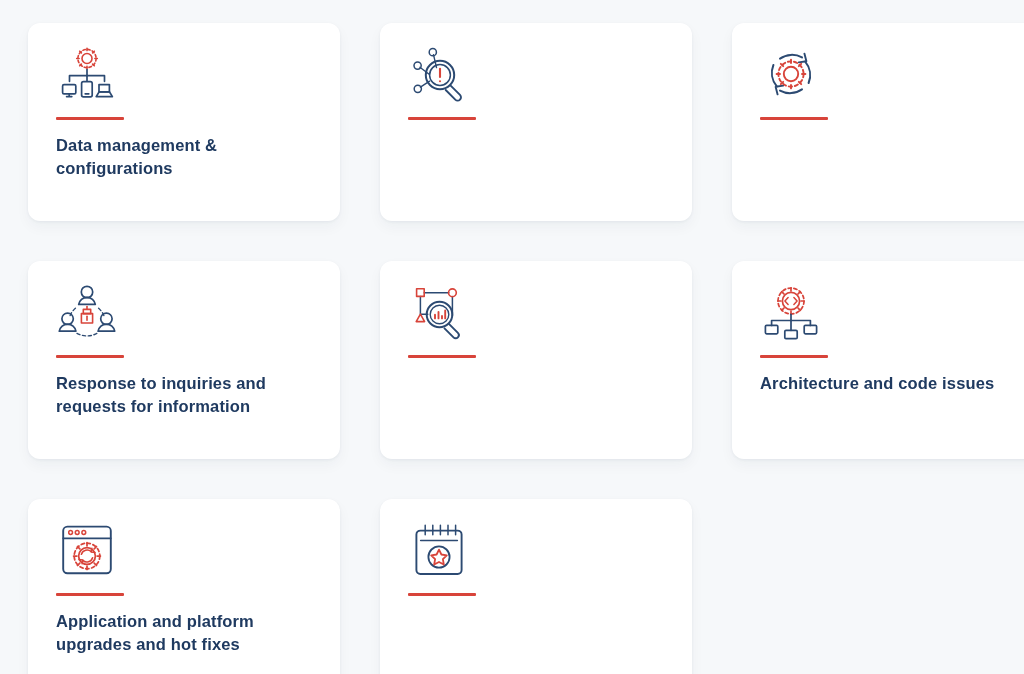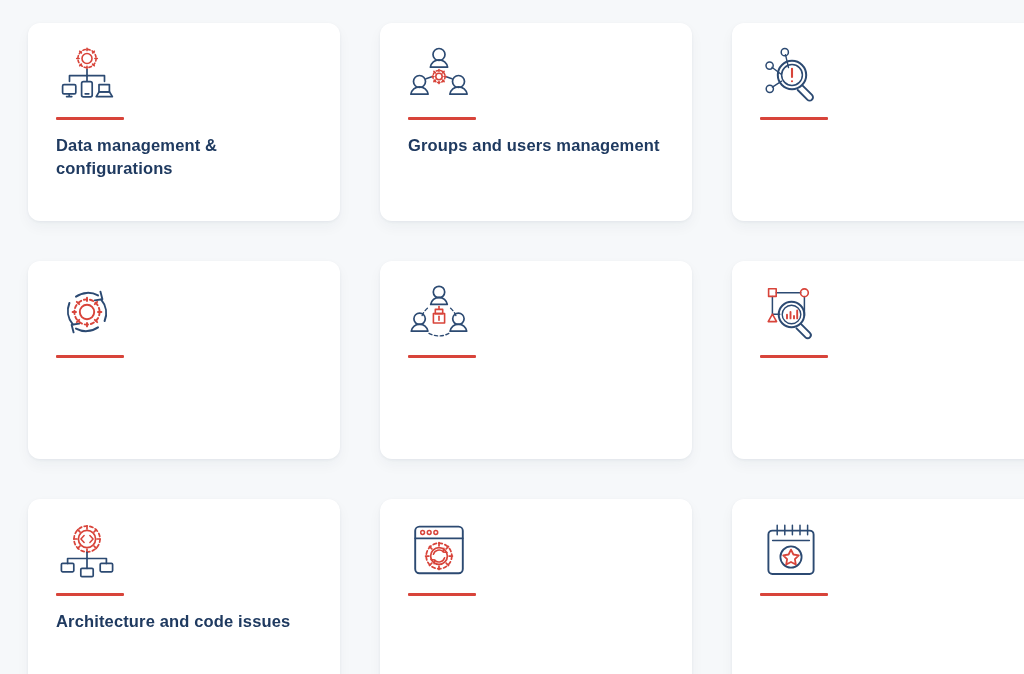--- a/index.html
+++ b/index.html
@@ -84,41 +84,20 @@
         <rect x="25.6" y="36.6" width="10.6" height="15.2" rx="1.8"></rect>
         <path d="M29.2 48.8h3.6"></path>
         <path d="M43 39.6h10.4v7.2H43z"></path>
         <path d="M40.2 51.6h16.2l-3-4.8H43.2z"></path>
       </svg>
     </span>
     <div class="card-rule"></div>
     <div class="card-title">Data management &amp; configurations</div>
   </div>
 
-  <div class="card">
-    <span class="card-icon">
-      <svg viewBox="0 0 62 58" fill="none" stroke="#2c4a72" stroke-width="1.7" stroke-linecap="round" stroke-linejoin="round">
-        <circle cx="31" cy="9.5" r="6"></circle>
-        <path d="M22.4 22.2a8.7 8.7 0 0 1 17.2 0z"></path>
-        <circle cx="11.5" cy="36.5" r="6"></circle>
-        <path d="M2.9 49.2a8.7 8.7 0 0 1 17.2 0z"></path>
-        <circle cx="50.5" cy="36.5" r="6"></circle>
-        <path d="M41.9 49.2a8.7 8.7 0 0 1 17.2 0z"></path>
-        <path d="M24.5 31.5l-6.5 2.2M37.5 31.5l6.5 2.2" stroke-width="1.5"></path>
-        <g stroke="#d8443a" stroke-width="1.55">
-          <circle cx="31" cy="31.5" r="3.2"></circle>
-          <path d="M31 24.4v2.1M31 36.5v2.1M23.9 31.5h2.1M36 31.5h2.1
-                   M25.9 26.4l1.5 1.5M34.6 35.1l1.5 1.5M25.9 36.6l1.5-1.5M34.6 27.9l1.5-1.5"></path>
-          <circle cx="31" cy="31.5" r="6.1" stroke-dasharray="2.3 1.9"></circle>
-        </g>
-      </svg>
-    </span>
-    <div class="card-rule"></div>
-    <div class="card-title">Groups and users management</div>
-  </div>
 
   <div class="card">
     <span class="card-icon">
       <svg viewBox="0 0 62 58" fill="none" stroke="#2c4a72" stroke-width="1.7" stroke-linecap="round" stroke-linejoin="round">
         <path d="M28.5 22.6L25.5 9.6M21.5 29.5l-9.6-7.2M21.6 36.2l-9.2 6" stroke-width="1.4"></path>
         <circle cx="24.8" cy="7.2" r="3.6" stroke-width="1.5"></circle>
         <circle cx="9.6" cy="20.6" r="3.6" stroke-width="1.5"></circle>
         <circle cx="9.8" cy="43.8" r="3.6" stroke-width="1.5"></circle>
         <circle cx="32" cy="30" r="14.2" stroke-width="2"></circle>
         <circle cx="32" cy="30" r="10.4" stroke-width="1.5"></circle>
@@ -166,20 +145,21 @@
         <path d="M21 50.4a21 21 0 0 0 20 0" stroke-width="1.4" stroke-dasharray="3.2 2.6"></path>
         <g stroke="#d8443a" stroke-width="1.6">
           <path d="M31 23.6v2.6"></path>
           <path d="M27.3 26.4h7.4v4.2h-7.4z"></path>
           <path d="M25.4 30.6h11.2v9.4H25.4z"></path>
           <path d="M31 33.2v4"></path>
         </g>
       </svg>
     </span>
     <div class="card-rule"></div>
+    <div class="card-title">Response to inquiries and requests for information</div>
   </div>
 
   <div class="card">
     <span class="card-icon">
       <svg viewBox="0 0 62 58" fill="none" stroke="#2c4a72" stroke-width="1.7" stroke-linecap="round" stroke-linejoin="round">
         <path d="M16.2 9.8h24.6M44.4 13.6v19.2M12.4 13.6v17.6h7.4" stroke-width="1.5"></path>
         <g stroke="#d8443a" stroke-width="1.6">
           <rect x="8.6" y="5.8" width="7.6" height="7.6"></rect>
           <path d="M12.4 31.2l-4.2 7.4h8.4z"></path>
         </g>
@@ -231,20 +211,21 @@
           <circle cx="31" cy="35" r="8.4"></circle>
           <path d="M31 21.6v3.2M31 45.2v3.2M17.6 35h3.2M41.2 35h3.2
                    M21.5 25.5l2.3 2.3M38.2 42.2l2.3 2.3M21.5 44.5l2.3-2.3M38.2 27.8l2.3-2.3"></path>
           <circle cx="31" cy="35" r="12.8" stroke-dasharray="3.3 2.7"></circle>
           <path d="M25.4 33.3a6 6 0 0 1 9.8-2.6M36.6 36.7a6 6 0 0 1-9.8 2.6" stroke-width="1.6"></path>
           <path d="M35.9 27.2l-.7 3.8 3.8.6M26.1 42.8l.7-3.8-3.8-.6" stroke-width="1.5"></path>
         </g>
       </svg>
     </span>
     <div class="card-rule"></div>
+    <div class="card-title">Application and platform upgrades and hot fixes</div>
   </div>
 
   <div class="card">
     <span class="card-icon">
       <svg viewBox="0 0 62 58" fill="none" stroke="#2c4a72" stroke-width="1.7" stroke-linecap="round" stroke-linejoin="round">
         <rect x="8.4" y="9.6" width="45.2" height="43.4" rx="4" stroke-width="1.9"></rect>
         <path d="M12.6 19.6h36.8" stroke-width="1.5"></path>
         <path d="M17.2 4.2v9.6M24.8 4.2v9.6M32.4 4.2v9.6M40 4.2v9.6M47.6 4.2v9.6" stroke-width="1.5"></path>
         <circle cx="31" cy="36" r="10.6" stroke-width="1.8"></circle>
         <path d="M31 28.6l2.4 4.9 5.4.8-3.9 3.8.9 5.4-4.8-2.5-4.8 2.5.9-5.4-3.9-3.8 5.4-.8z" stroke="#d8443a" stroke-width="1.8"></path>

